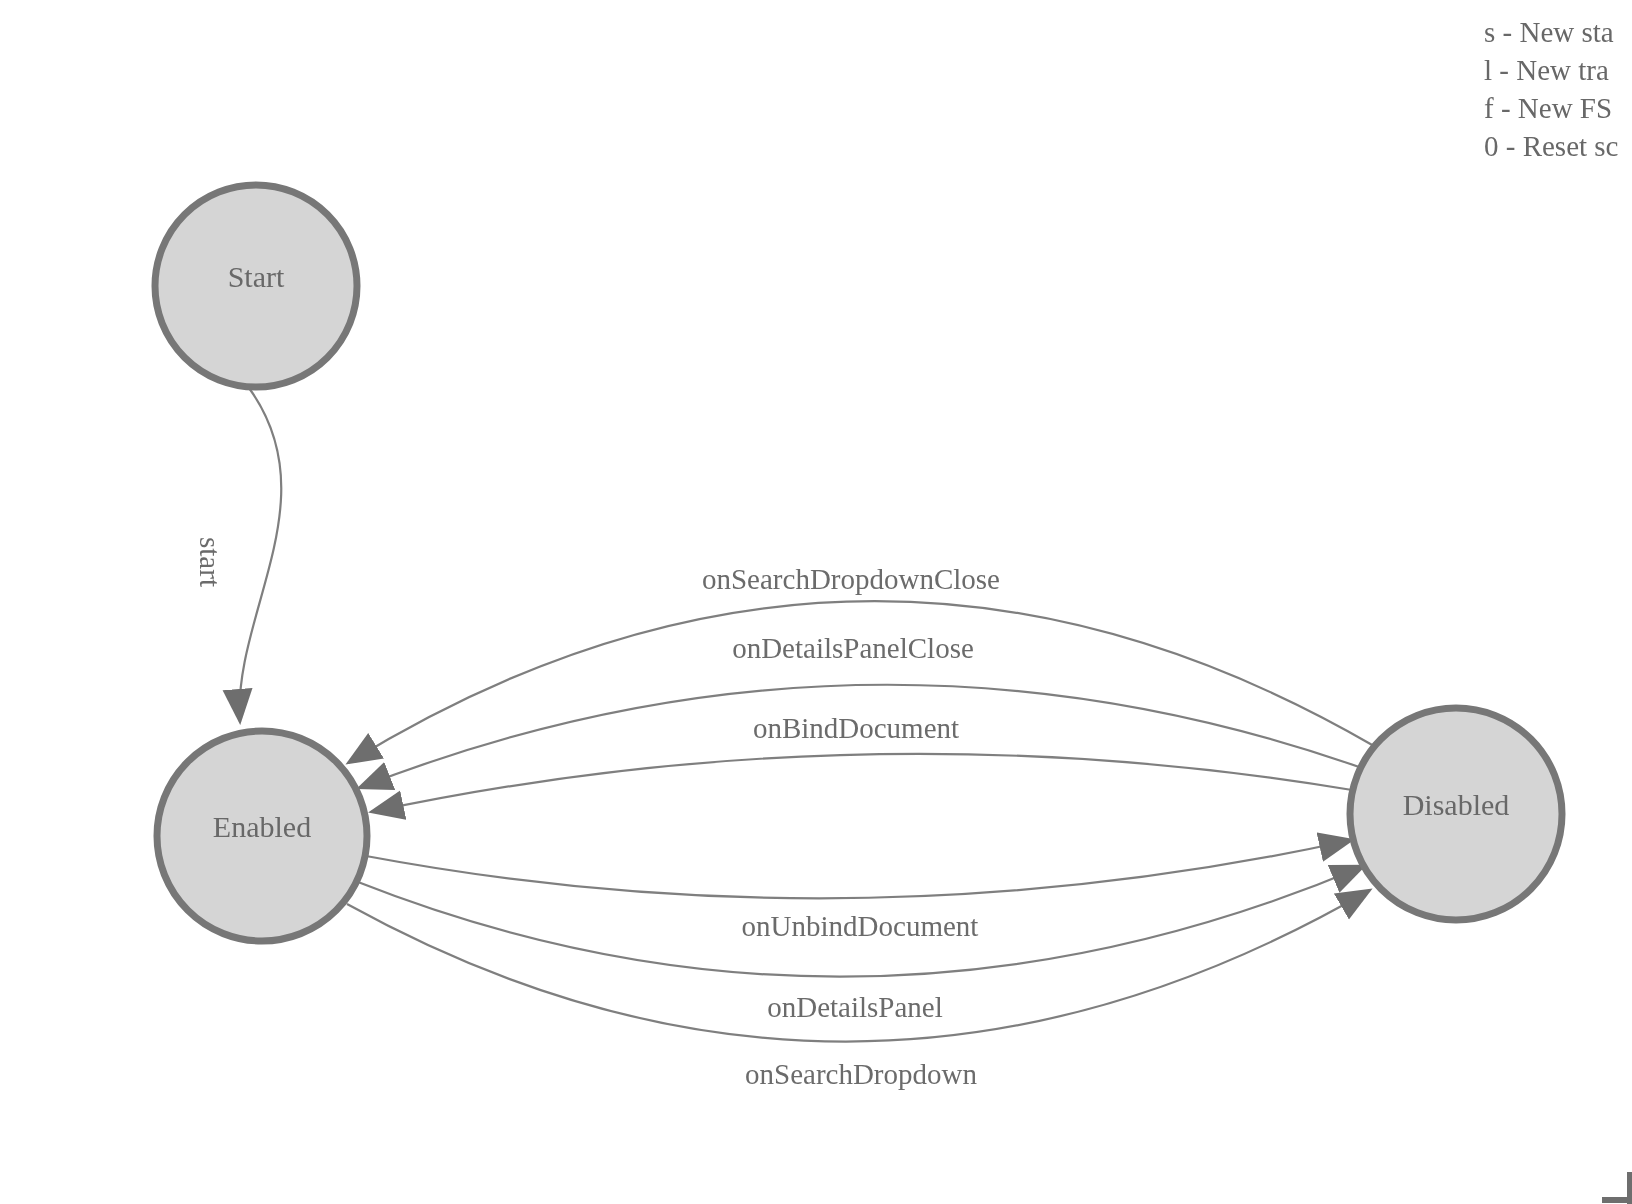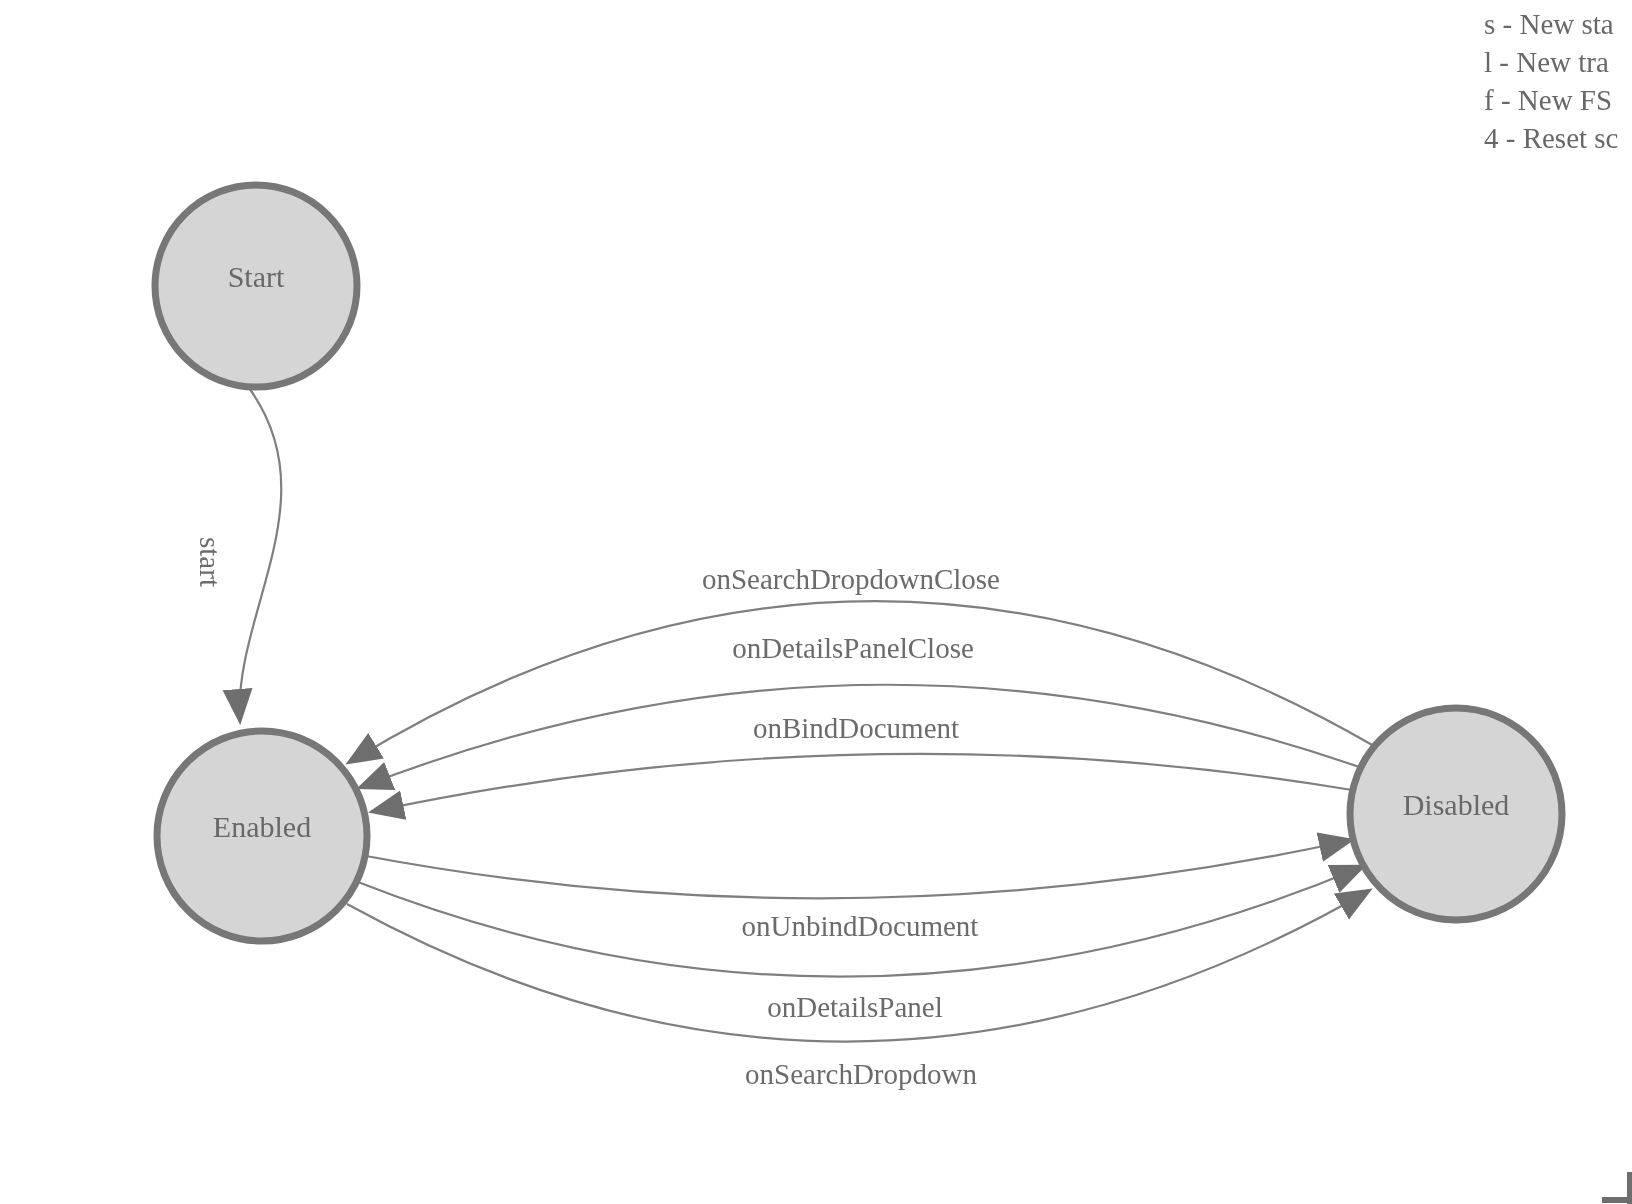--- a/index.html
+++ b/index.html
@@ -40,21 +40,21 @@
   }
   .edge-label {
     fill: #6b6b6b;
     font-size: 29px;
     text-anchor: middle;
     font-family: "Liberation Serif", "DejaVu Serif", serif;
   }
   .legend {
     position: absolute;
     left: 1484px;
-    top: 5px;
+    top: 13px;
     font-size: 29px;
     line-height: 38px;
     color: #686868;
     white-space: nowrap;
   }
   .scroll-thumb {
     position: absolute;
     background: #6e6e6e;
   }
   .scroll-thumb.vertical {
@@ -126,19 +126,19 @@
     <g>
       <circle class="state-circle" cx="1456" cy="814" r="106"></circle>
       <text class="node-label" x="1456" y="815">Disabled</text>
     </g>
   </svg>
 
   <div class="legend">
     <div>s - New sta</div>
     <div>l - New tra</div>
     <div>f - New FS</div>
-    <div>4 - Reset sc</div>
+    <div>0 - Reset sc</div>
   </div>
 
   <div class="scroll-thumb vertical"></div>
   <div class="scroll-thumb horizontal"></div>
 
 </div>
 
 </body></html>

